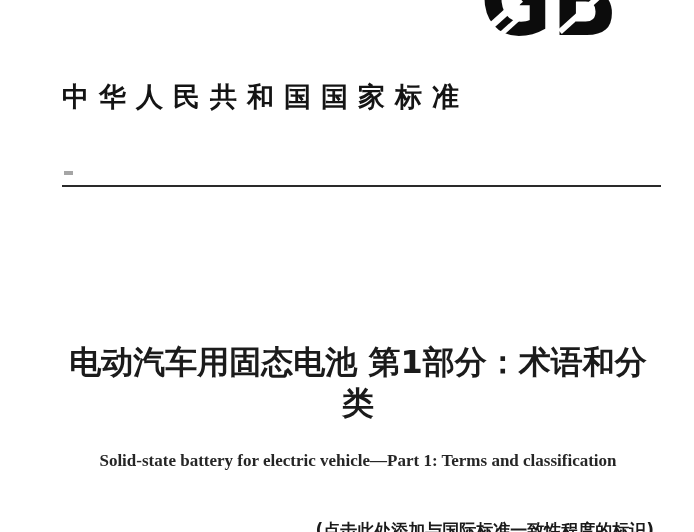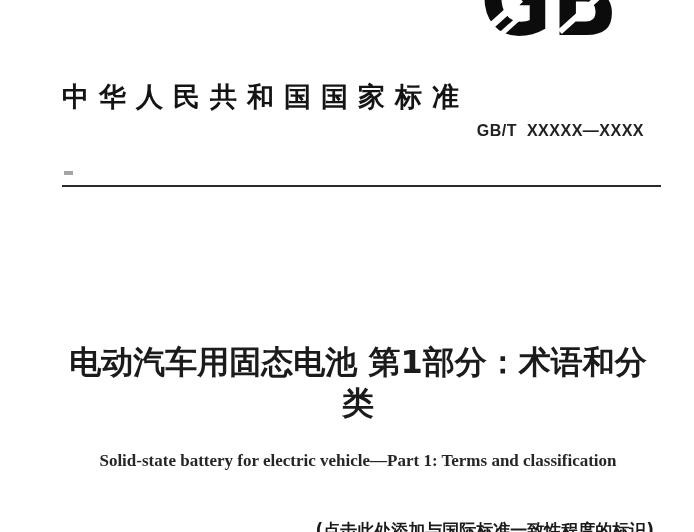--- a/index.html
+++ b/index.html
@@ -101,21 +101,20 @@
   <svg class="gb-logo" viewBox="0 0 150 112" width="146" height="112" aria-hidden="true">
     <text x="75" y="106" text-anchor="middle" font-family="'DejaVu Sans', sans-serif" font-weight="bold" font-size="108" textLength="142" lengthAdjust="spacingAndGlyphs" fill="#0c0c0c">GB</text>
 
     <rect x="-4" y="86" width="58" height="7" fill="#ffffff" transform="rotate(-42 24 90)"></rect>
     <rect x="14" y="99" width="34" height="5" fill="#ffffff" transform="rotate(-42 30 101)"></rect>
     <rect x="80" y="84" width="52" height="6" fill="#ffffff" transform="rotate(-42 104 87)"></rect>
   </svg>
 
   <div class="heading">中华人民共和国国家标准</div>
 
-  <div class="std-number">GB/T XXXXX—XXXX</div>
 
   <div class="stray-mark"></div>
 
   <div class="rule"></div>
 
   <div class="content">
 
     <div class="title">
       <div>电动汽车用固态电池 第1部分：术语和分</div>
       <div>类</div>

